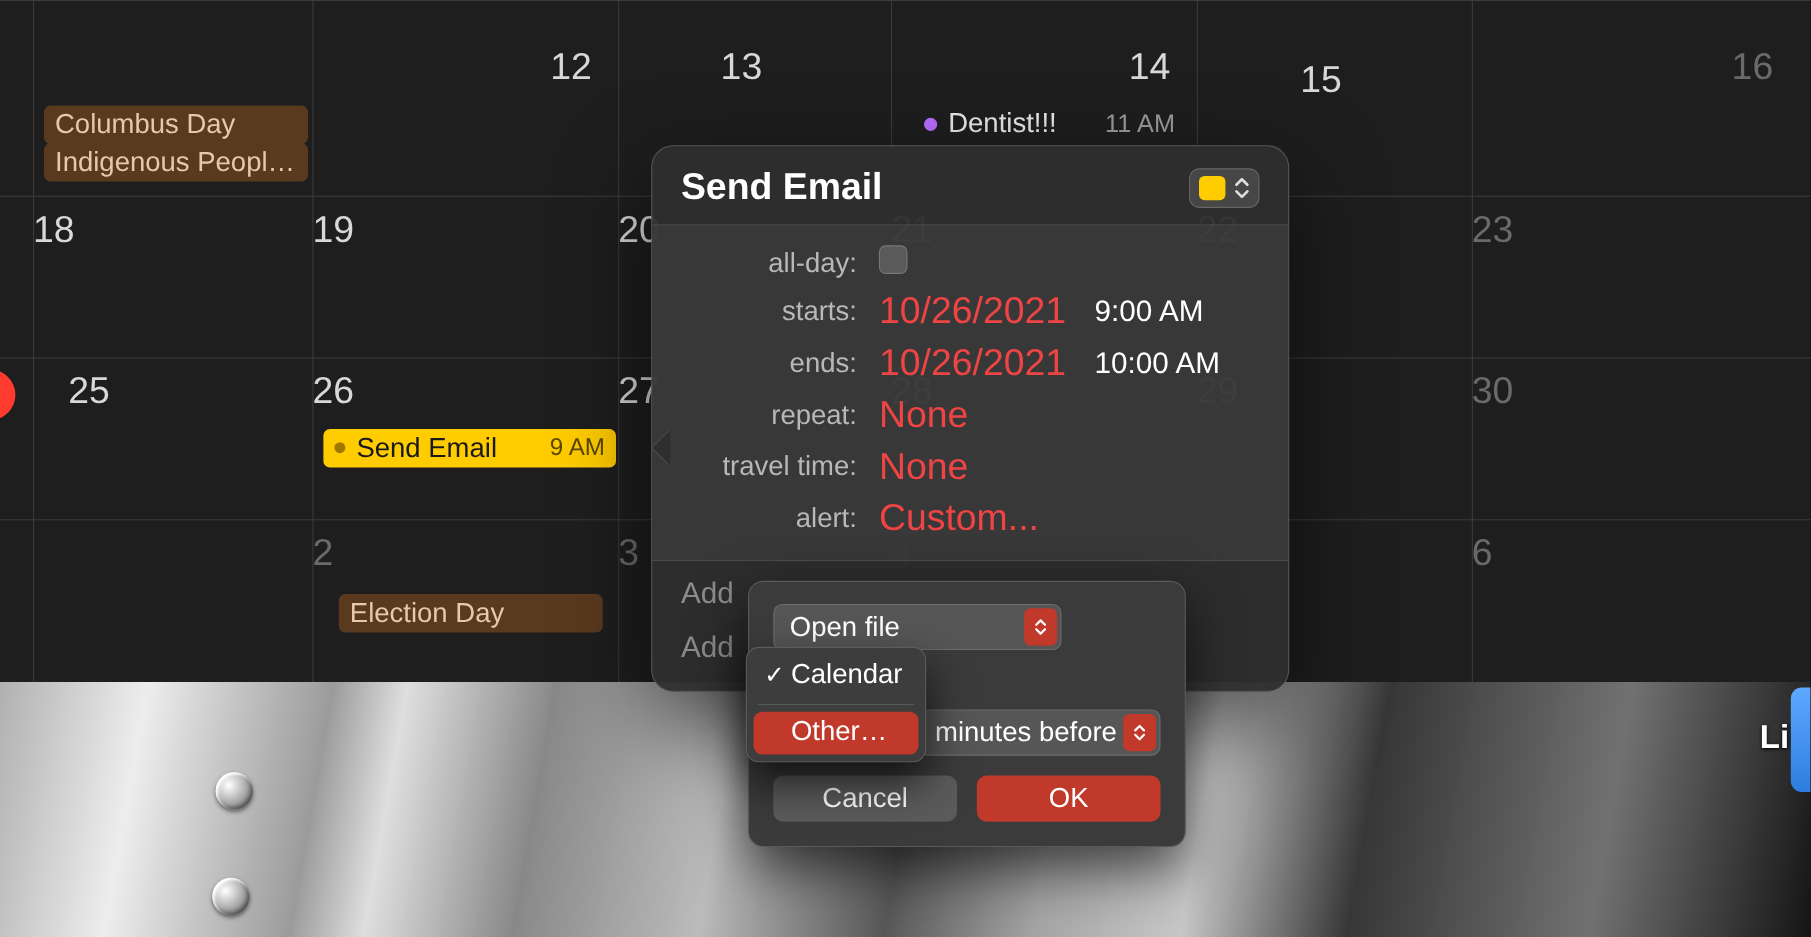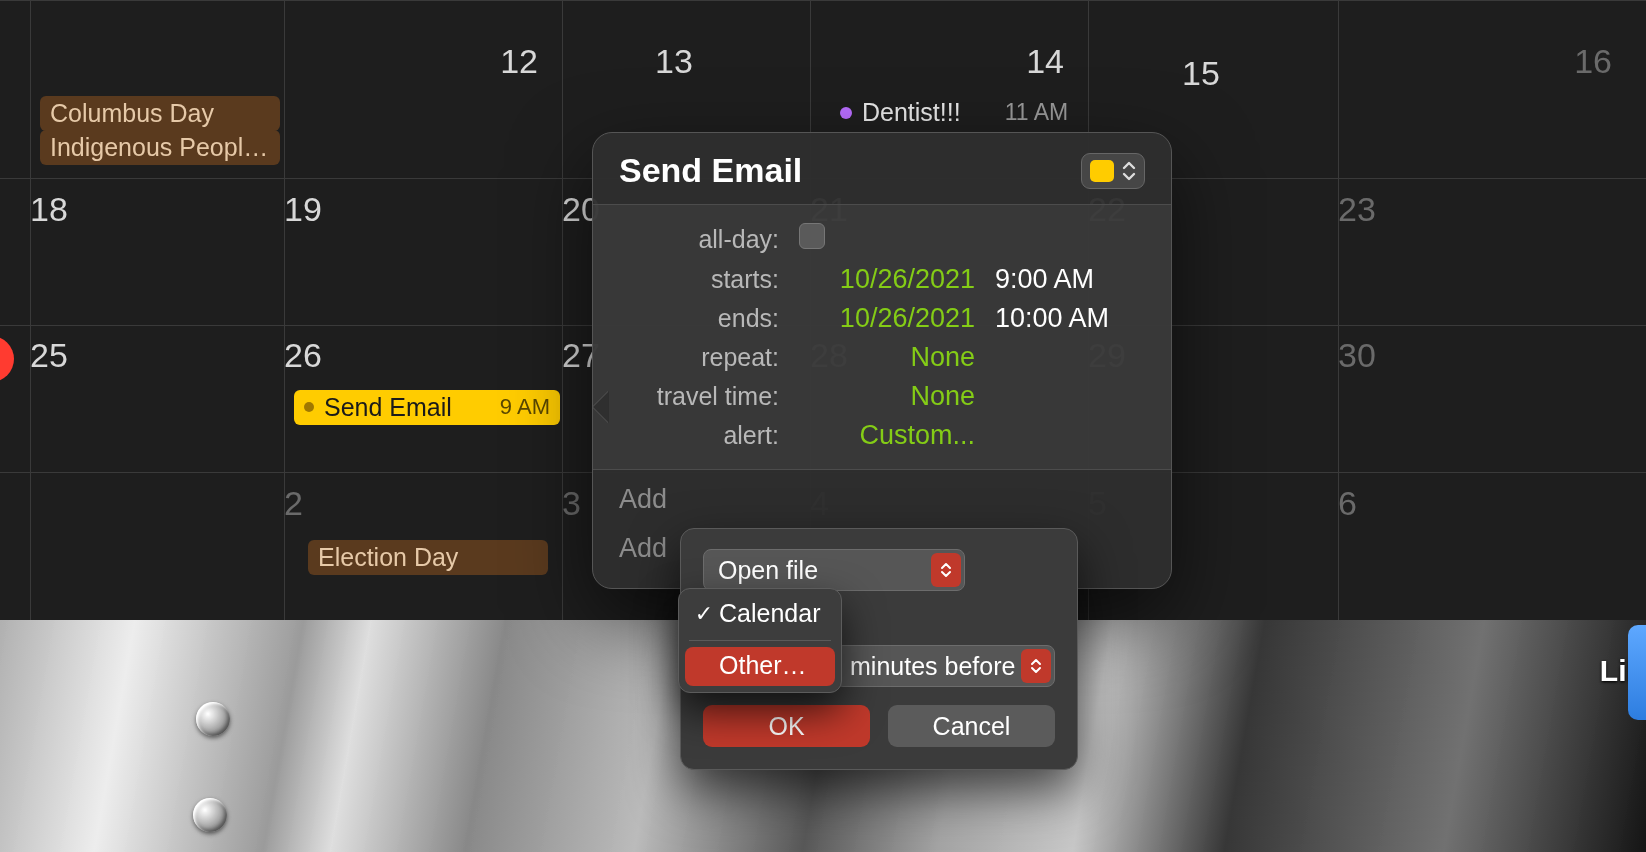--- a/index.html
+++ b/index.html
@@ -59,21 +59,21 @@
   .cal-color { width: 24px; height: 22px; border-radius: 5px; }
   .stepper-icon { display: inline-block; line-height: 0; }
   .stepper-icon svg { display: block; }
   .pop-location { font-size: 28px; color: #8c8c8c; margin-top: 4px; }
 
   .pop-divider { height: 1px; background: #4c4c4c; }
 
   .pop-body { padding: 18px 26px 18px 26px; font-size: 28px; background: rgba(70,70,70,.45); }
   .pop-row { display: grid; grid-template-columns: 160px 1fr 150px; align-items: center; column-gap: 20px; margin-bottom: 8px; }
   .pop-row .lbl { text-align: right; color: #b8b8b8; font-size: 25px; }
-  .pop-row .val { color: #84cc16; font-size: 27px; text-align: right; }
+  .pop-row .val { color: #ef4444; font-size: 34px; }
   .pop-row .val2 { color: #fff; font-size: 27px; text-align: left; }
   .chk { width: 26px; height: 26px; border-radius: 6px; background: #5a5a5a; border: 1px solid #767676; display: inline-block; }
 
   .pop-lower { padding: 14px 26px 24px 26px; font-size: 27px; color: #8c8c8c; }
   .pop-lower .row { margin-bottom: 18px; }
 
   
   .alert-panel { position: absolute; left: 680px; top: 528px; width: 398px;
     background: #3b3b3b; border: 1px solid #5a5a5a; border-radius: 14px;
     box-shadow: 0 20px 50px rgba(0,0,0,.65);
@@ -131,21 +131,21 @@
     <span class="day-num dim" style="top:42px; left:1338px;width:274px; text-align:right;">16</span>
 
     <span class="day-num" style="top:190px; left:30px;  width:254px;">18</span>
     <span class="day-num" style="top:190px; left:284px; width:254px;">19</span>
     <span class="day-num" style="top:190px; left:562px; width:224px;">20</span>
     <span class="day-num" style="top:190px; left:810px; width:254px;">21</span>
     <span class="day-num" style="top:190px; left:1088px;width:226px;">22</span>
     <span class="day-num dim" style="top:190px; left:1338px;width:274px;">23</span>
 
     <div class="today-badge" style="top:336px;"></div>
-    <span class="day-num" style="top:336px; left:30px;  width:254px;">25</span>
+    <span class="day-num" style="top:336px; left:30px;  width:254px;padding-left:32px;">25</span>
     <span class="day-num" style="top:336px; left:284px; width:254px;">26</span>
     <span class="day-num" style="top:336px; left:562px; width:224px;">27</span>
     <span class="day-num" style="top:336px; left:810px; width:254px;">28</span>
     <span class="day-num" style="top:336px; left:1088px;width:226px;">29</span>
     <span class="day-num dim" style="top:336px; left:1338px;width:274px;">30</span>
 
     <span class="day-num dim" style="top:484px; left:284px; width:254px;">2</span>
     <span class="day-num dim" style="top:484px; left:562px; width:224px;">3</span>
     <span class="day-num dim" style="top:484px; left:810px; width:254px;">4</span>
     <span class="day-num dim" style="top:484px; left:1088px;width:226px;">5</span>
@@ -238,25 +238,25 @@
     <div class="select" style="width:220px; margin-left:132px;">
       <span>minutes before</span>
       <span class="endcap">
         <svg width="12" height="18" viewBox="0 0 12 18">
             <path d="M2 7 L6 3 L10 7 M2 11 L6 15 L10 11" stroke="#fff" stroke-width="2" fill="none" stroke-linecap="round" stroke-linejoin="round"></path>
           </svg>
       </span>
     </div>
 
     <div class="btn-row">
+      <div class="btn btn-gray">
+          <span>Cancel</span>
+        </div>
       <div class="btn btn-red">
           <span>OK</span>
-        </div>
-      <div class="btn btn-gray">
-          <span>Cancel</span>
         </div>
     </div>
   </div>
 
   <div class="dropdown">
     <div class="dd-item">
       <span class="check">✓</span>
       <span>Calendar</span>
     </div>
     <div class="dd-sep"></div>

